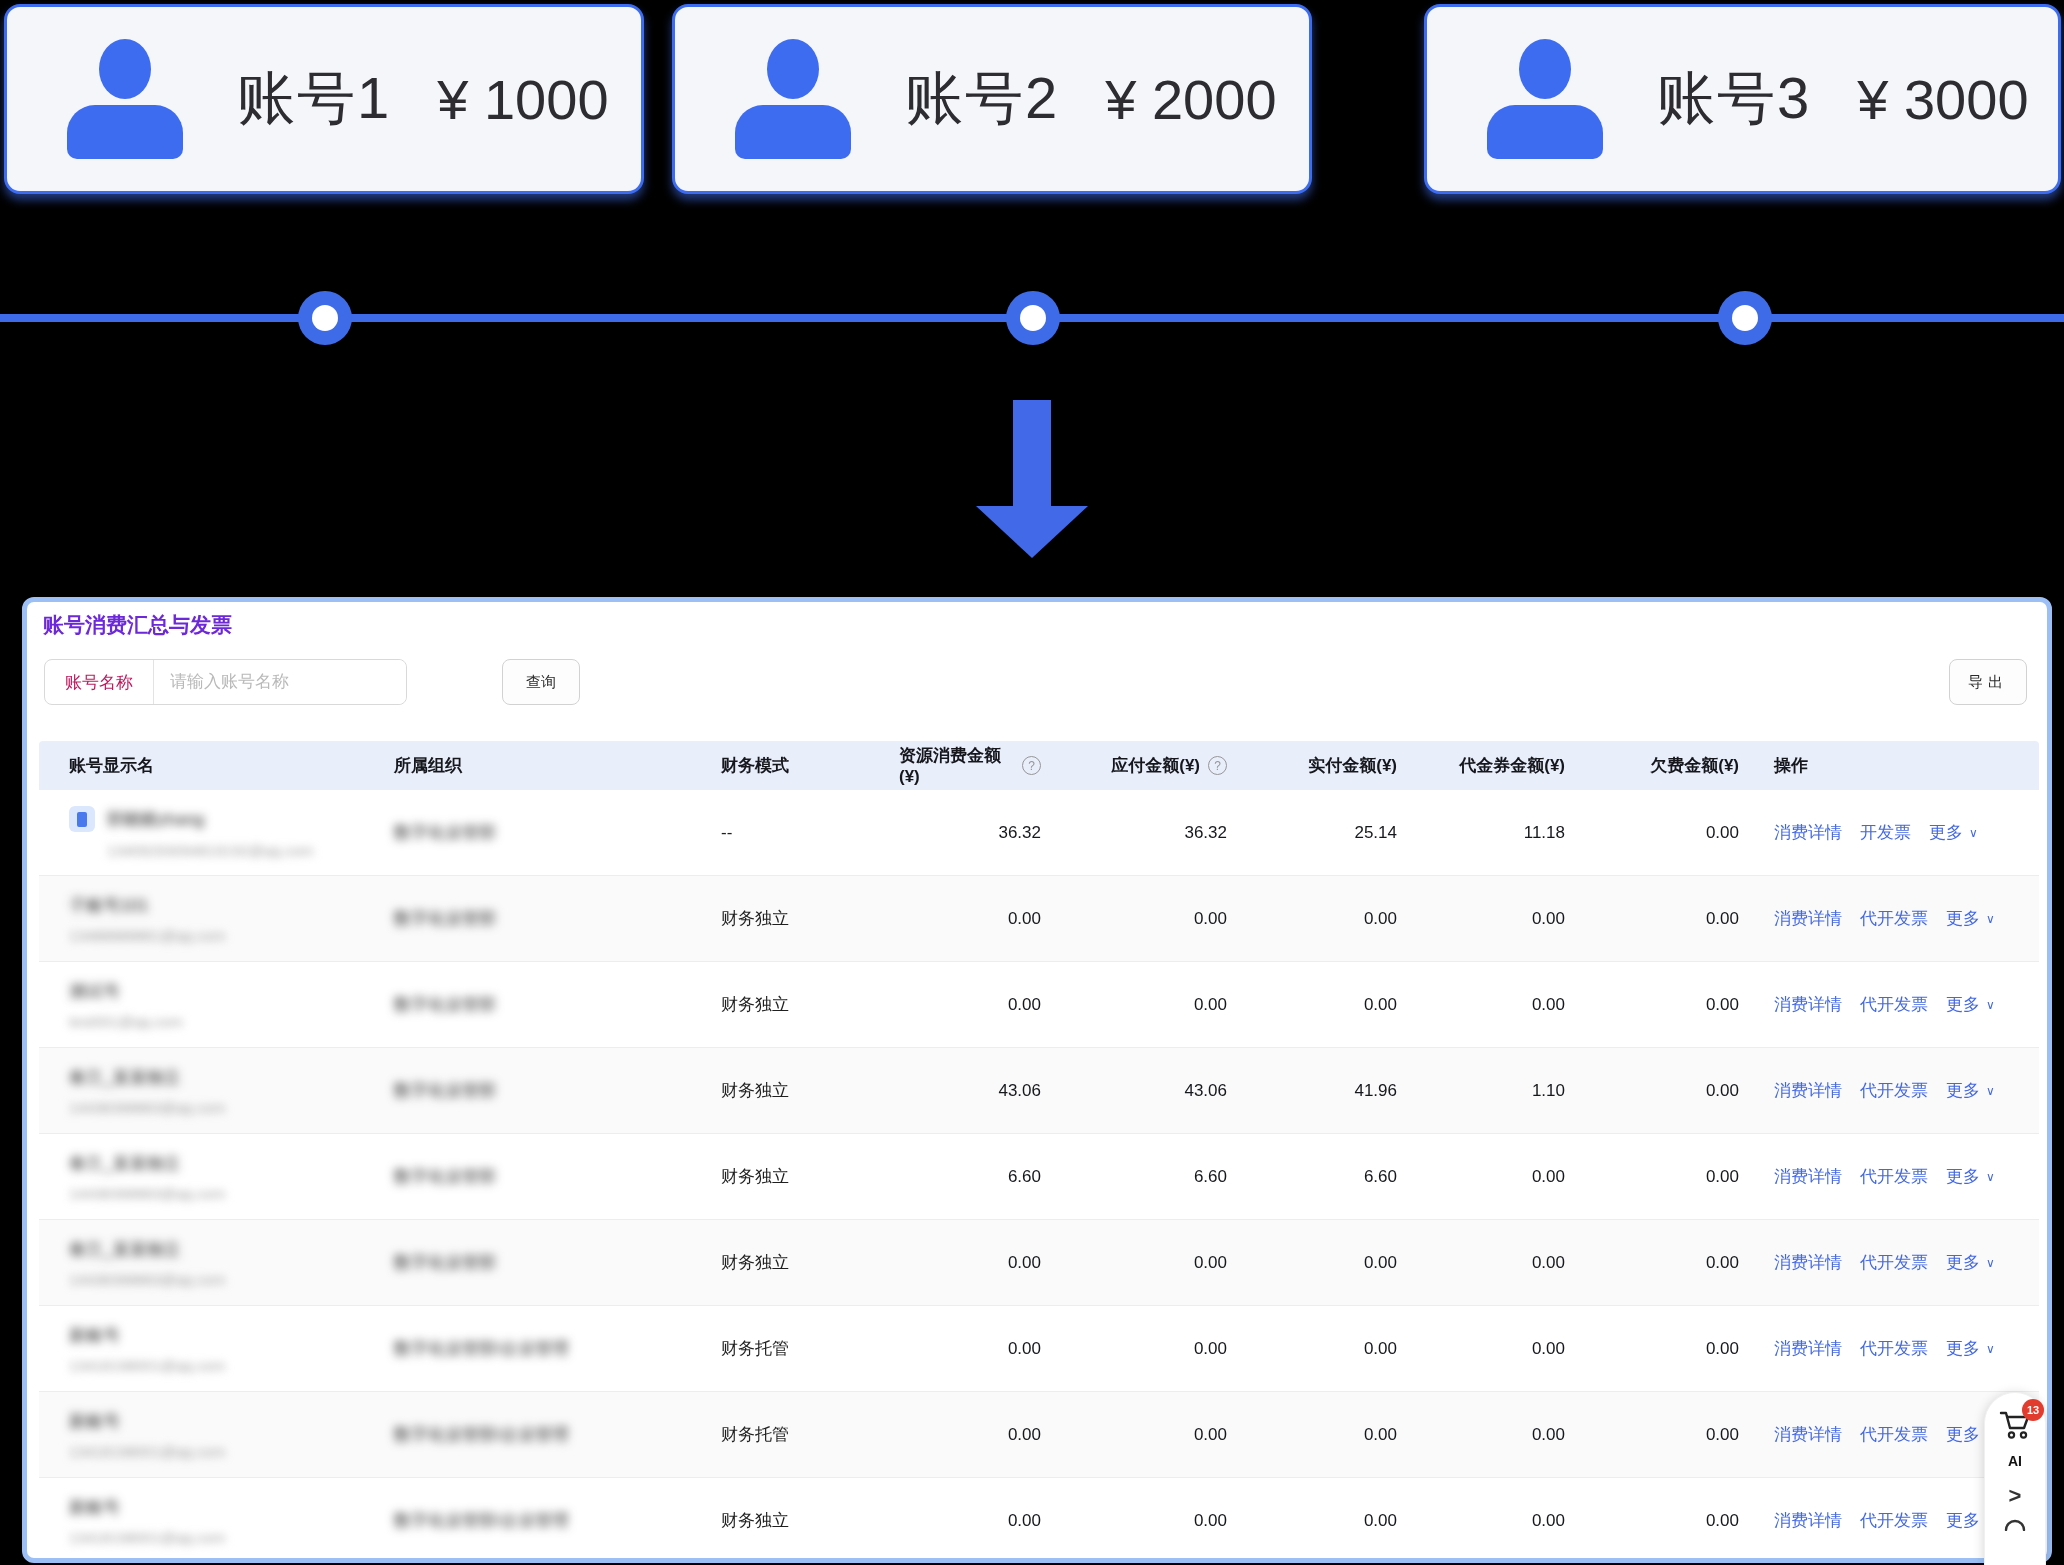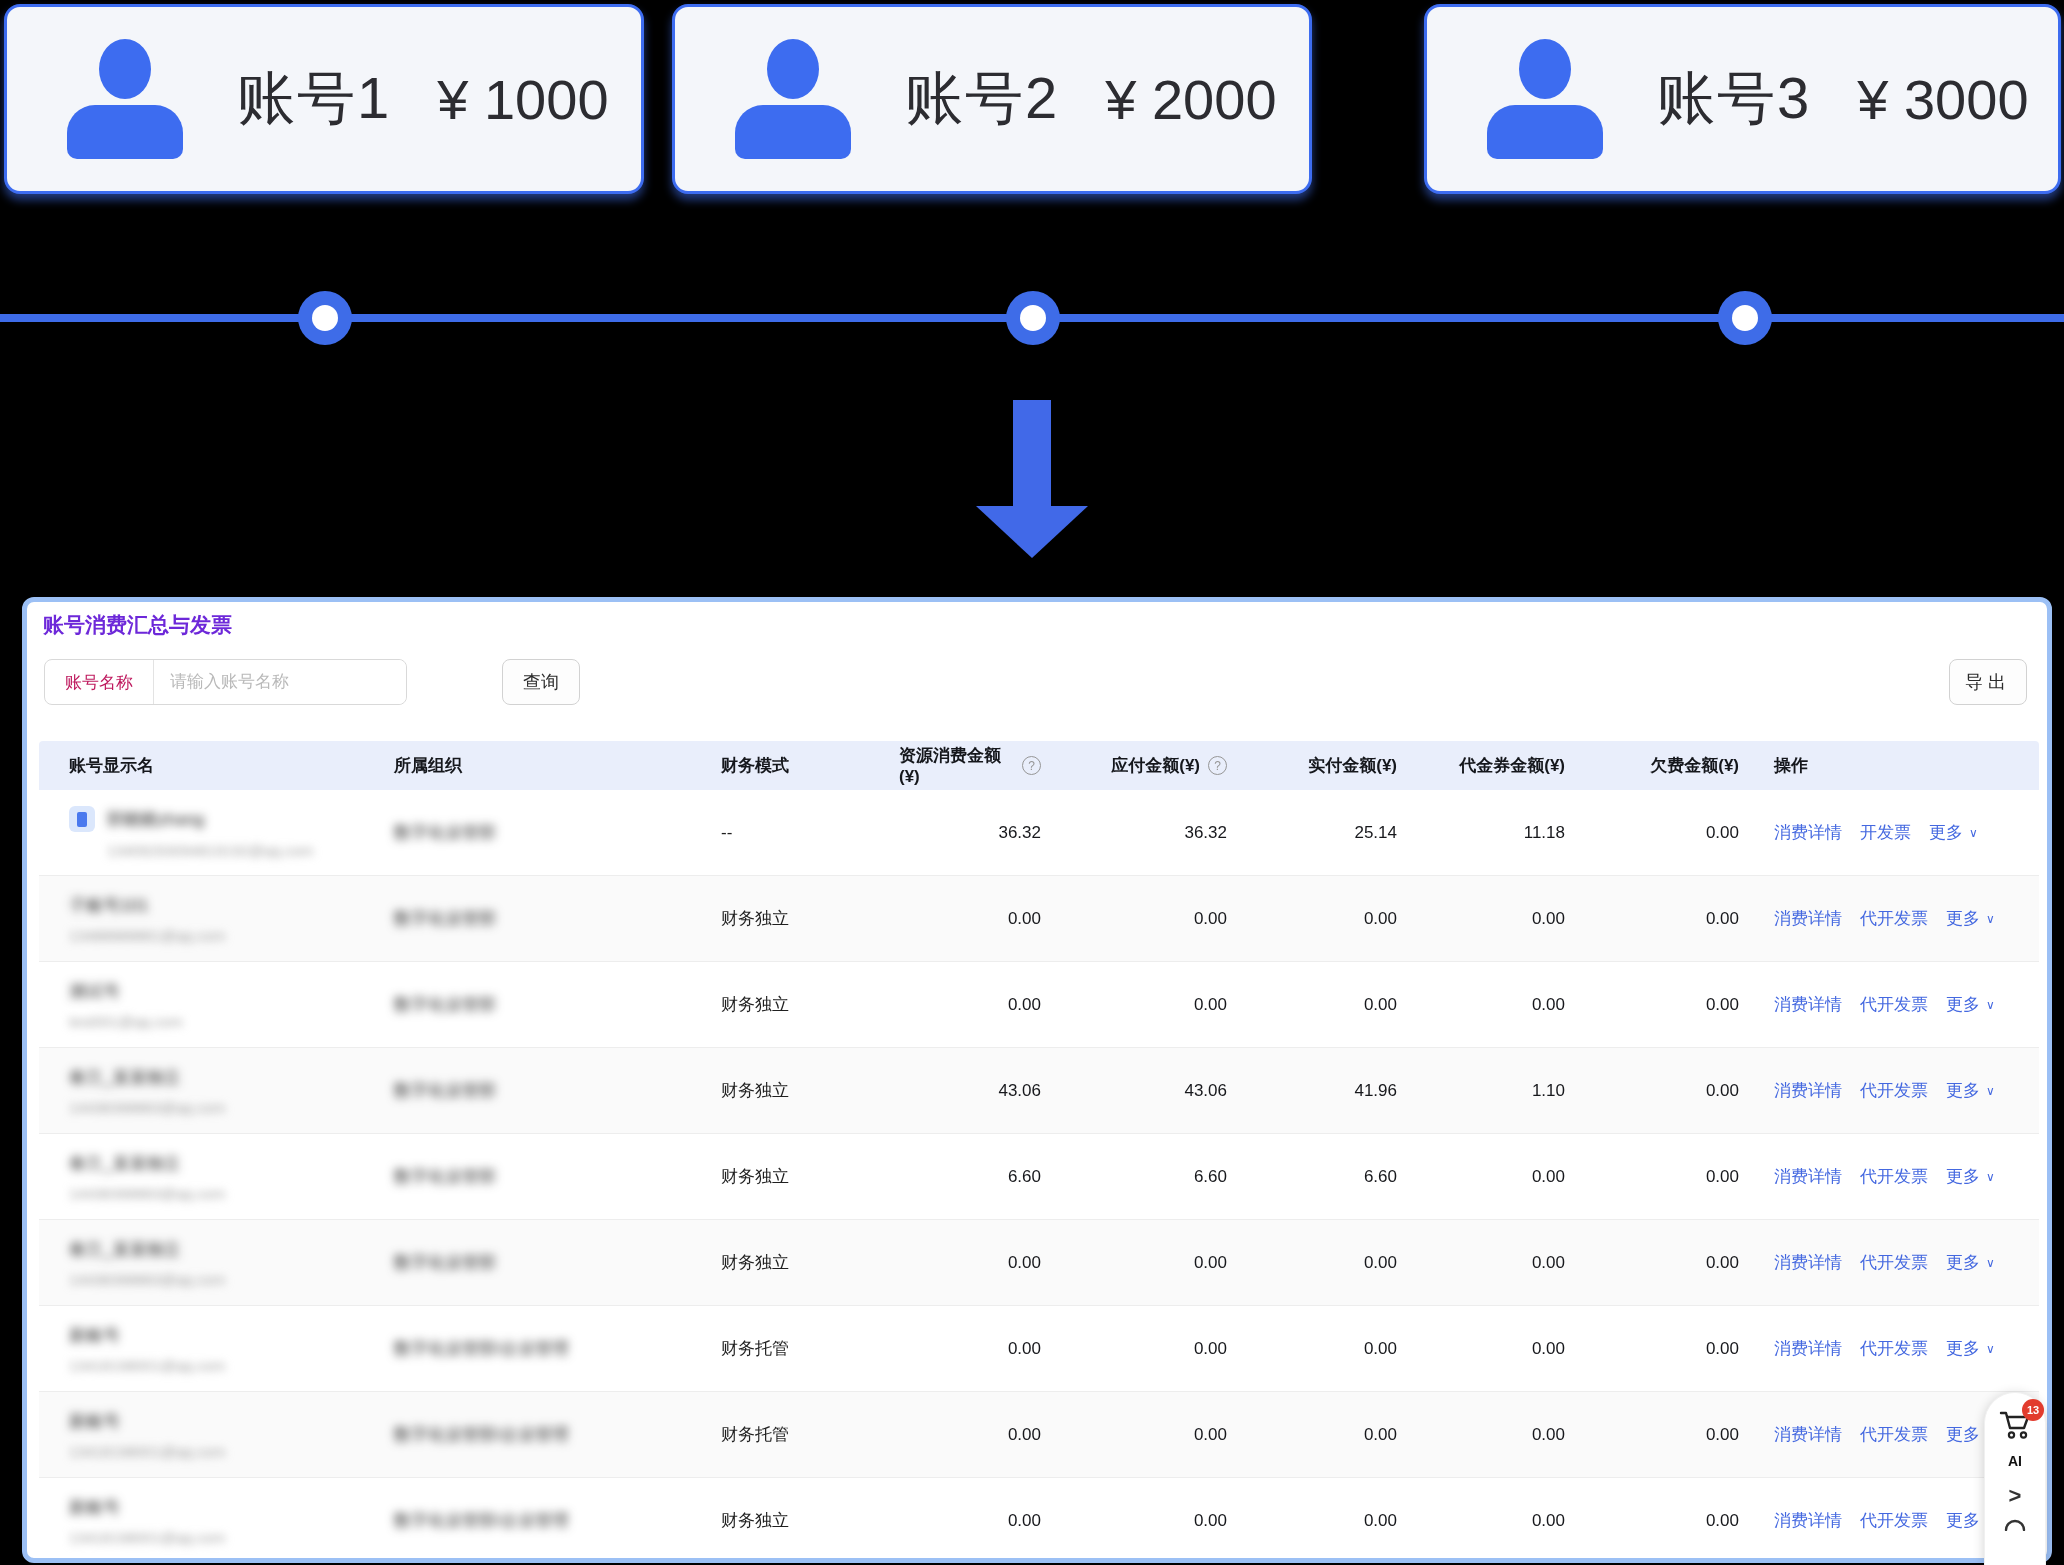--- a/index.html
+++ b/index.html
@@ -43,21 +43,21 @@
     position:absolute; left:17px; top:57px; height:46px;
     display:flex; align-items:stretch; border:1px solid #d9d9d9; border-radius:8px; background:#fff;
   }
   .search-label { display:flex; align-items:center; padding:0 20px; font-size:17px; color:#be185d;
                   border-right:1px solid #e3e3e3; }
   .search-input { border:none; outline:none; width:252px; padding:0 16px; font-size:17px;
                   font-family:inherit; color:#333; border-radius:0 8px 8px 0; }
   .search-input::placeholder { color:#b9b9b9; }
   .btn {
     position:absolute; top:57px; height:46px; display:flex; align-items:center; justify-content:center;
-    background:#fdfdfd; border:1px solid #d2d2d2; border-radius:8px; font-size:18px; color:#2b2b2b;
+    background:#fdfdfd; border:1px solid #d2d2d2; border-radius:8px; font-size:15px; color:#2b2b2b;
     cursor:pointer;
   }
   .btn-query { left:475px; width:78px; }
   .btn-export { right:20px; width:78px; letter-spacing:5px; }
   
   .table { position:absolute; left:12px; right:8px; top:139px; }
   .trow { display:flex; align-items:center; }
   .thead { height:49px; background:#e9eefb; border-radius:4px 4px 0 0; font-weight:bold; font-size:17px; color:#15171c; }
   .tbody-row { height:86px; border-bottom:1px solid #ededed; font-size:17px; background:#fff; }
   .tbody-row.alt { background:#fafafa; }

